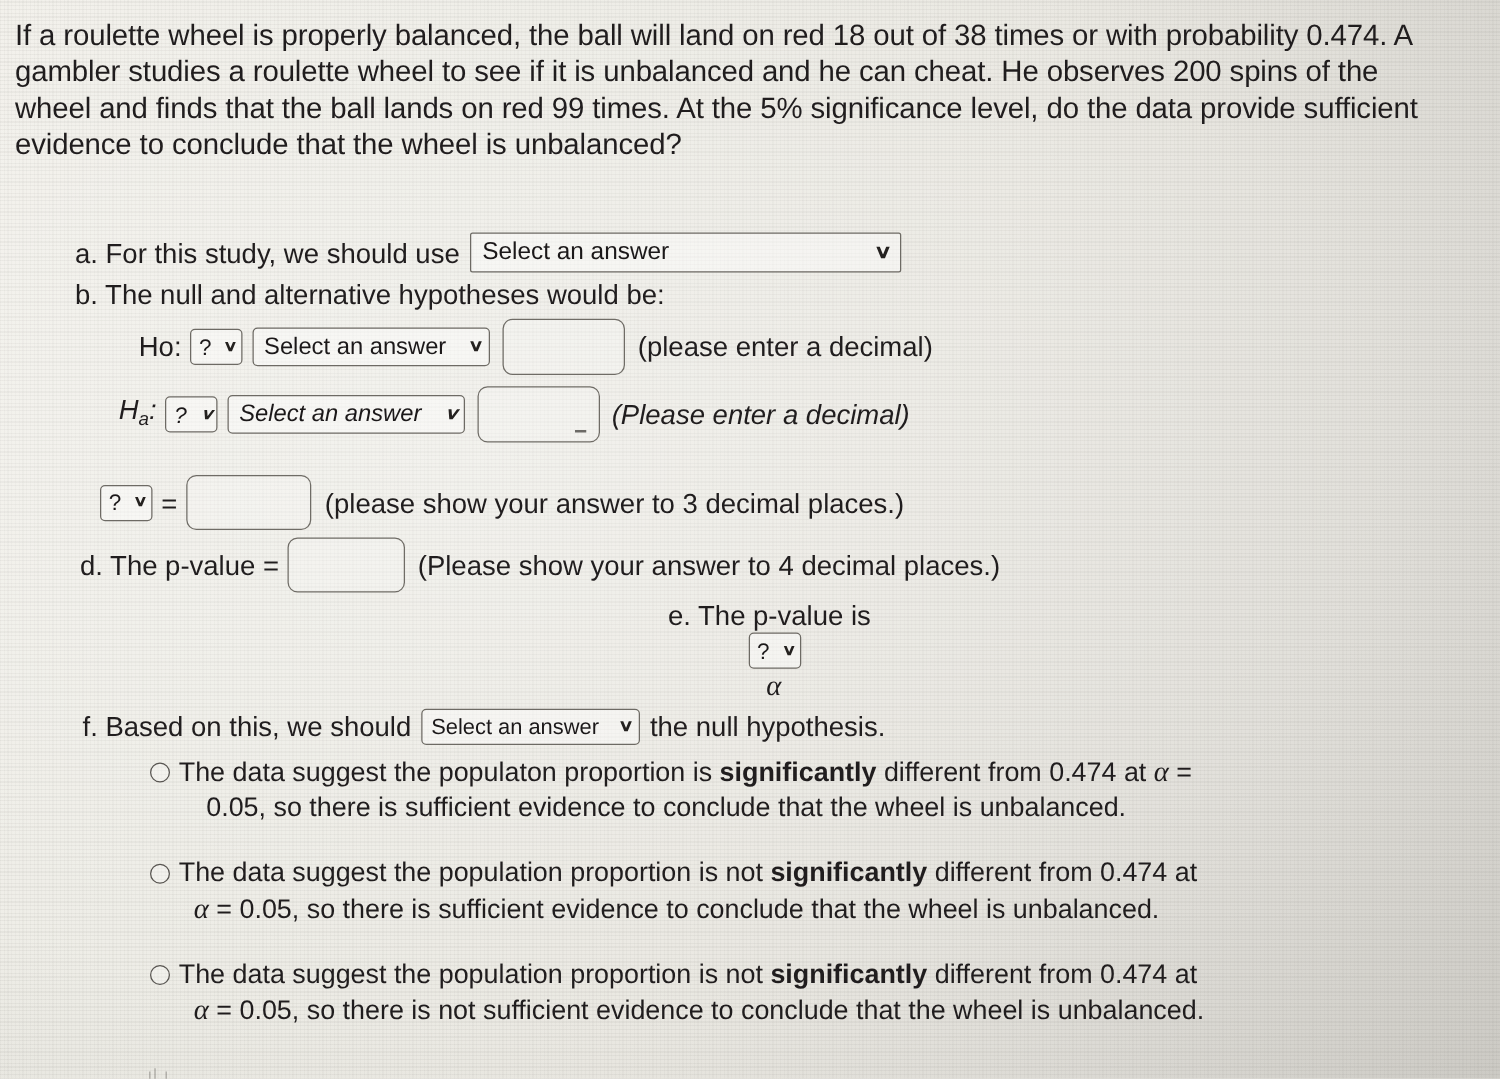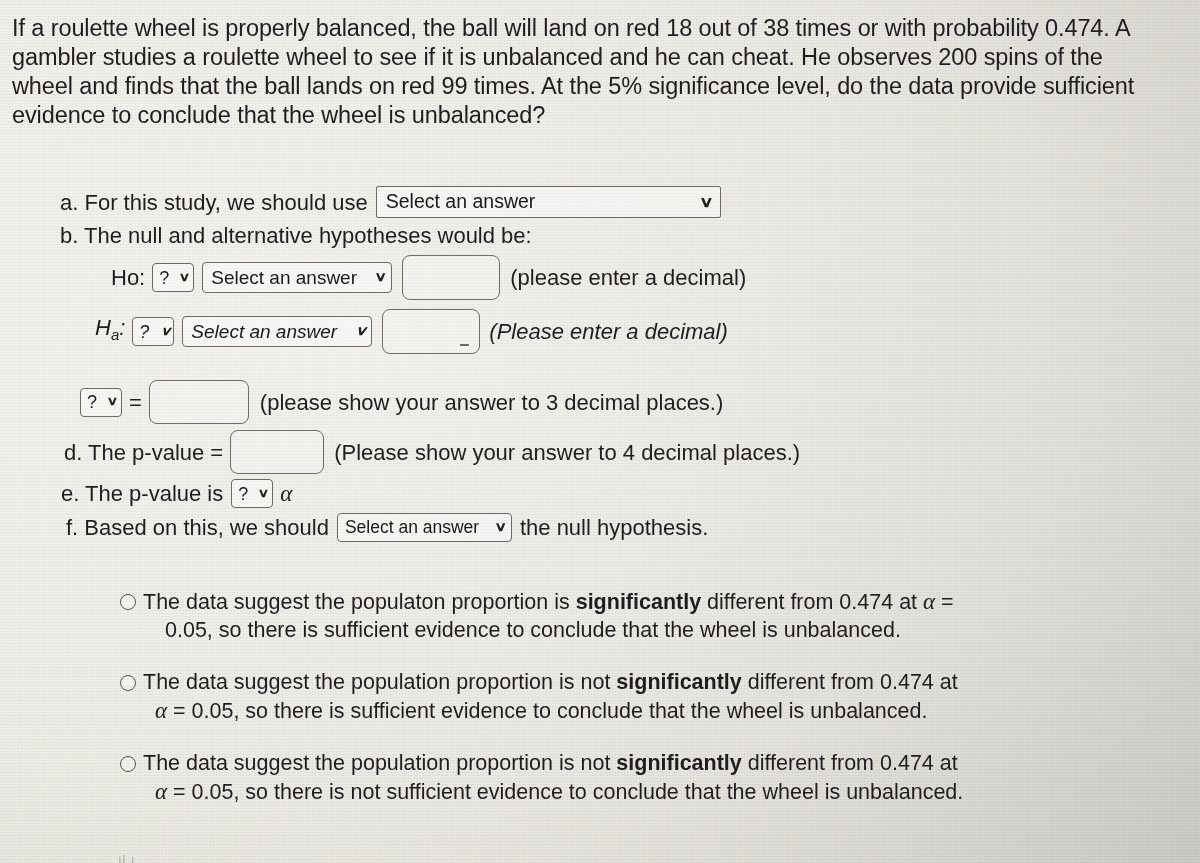--- a/index.html
+++ b/index.html
@@ -147,21 +147,21 @@
     width: 9px;
     height: 2px;
     background: #4a4743;
     opacity: 0.8;
   }
 
   
   .options {
     position: absolute;
     left: 120px;
-    top: 588px;
+    top: 604px;
     width: 1060px;
     font-size: 21.5px;
     line-height: 27.5px;
     color: #201d1e;
   }
   .opt {
     display: flex;
     align-items: flex-start;
     margin-bottom: 25px;
   }
@@ -259,21 +259,21 @@
       <span class="txtbox txtbox-c" style="margin-left:7px;"></span>
       <span class="row-txt" style="margin-left:11px;">(please show your answer to 3 decimal places.)</span>
     </div>
 
     <div class="row" style="margin-left:4px; margin-bottom:5px;">
       <span class="row-txt">d. The p-value =</span>
       <span class="txtbox txtbox-d" style="margin-left:7px;"></span>
       <span class="row-txt" style="margin-left:10px;">(Please show your answer to 4 decimal places.)</span>
     </div>
 
-    <div class="row" style="margin-left:1px; margin-bottom:5px;">
+    <div class="row" style="margin-left:1px; margin-bottom:5px;flex-direction:column;">
       <span class="row-txt">e. The p-value is</span>
       <span class="sel sel-q" style="margin-left:8px;">
         <span>?</span>
         <span class="caret">∨</span>
       </span>
       <span class="alpha" style="margin-left:7px;">α</span>
     </div>
 
     <div class="row" style="margin-left:6px; margin-bottom:5px;">
       <span class="row-txt">f. Based on this, we should</span>

